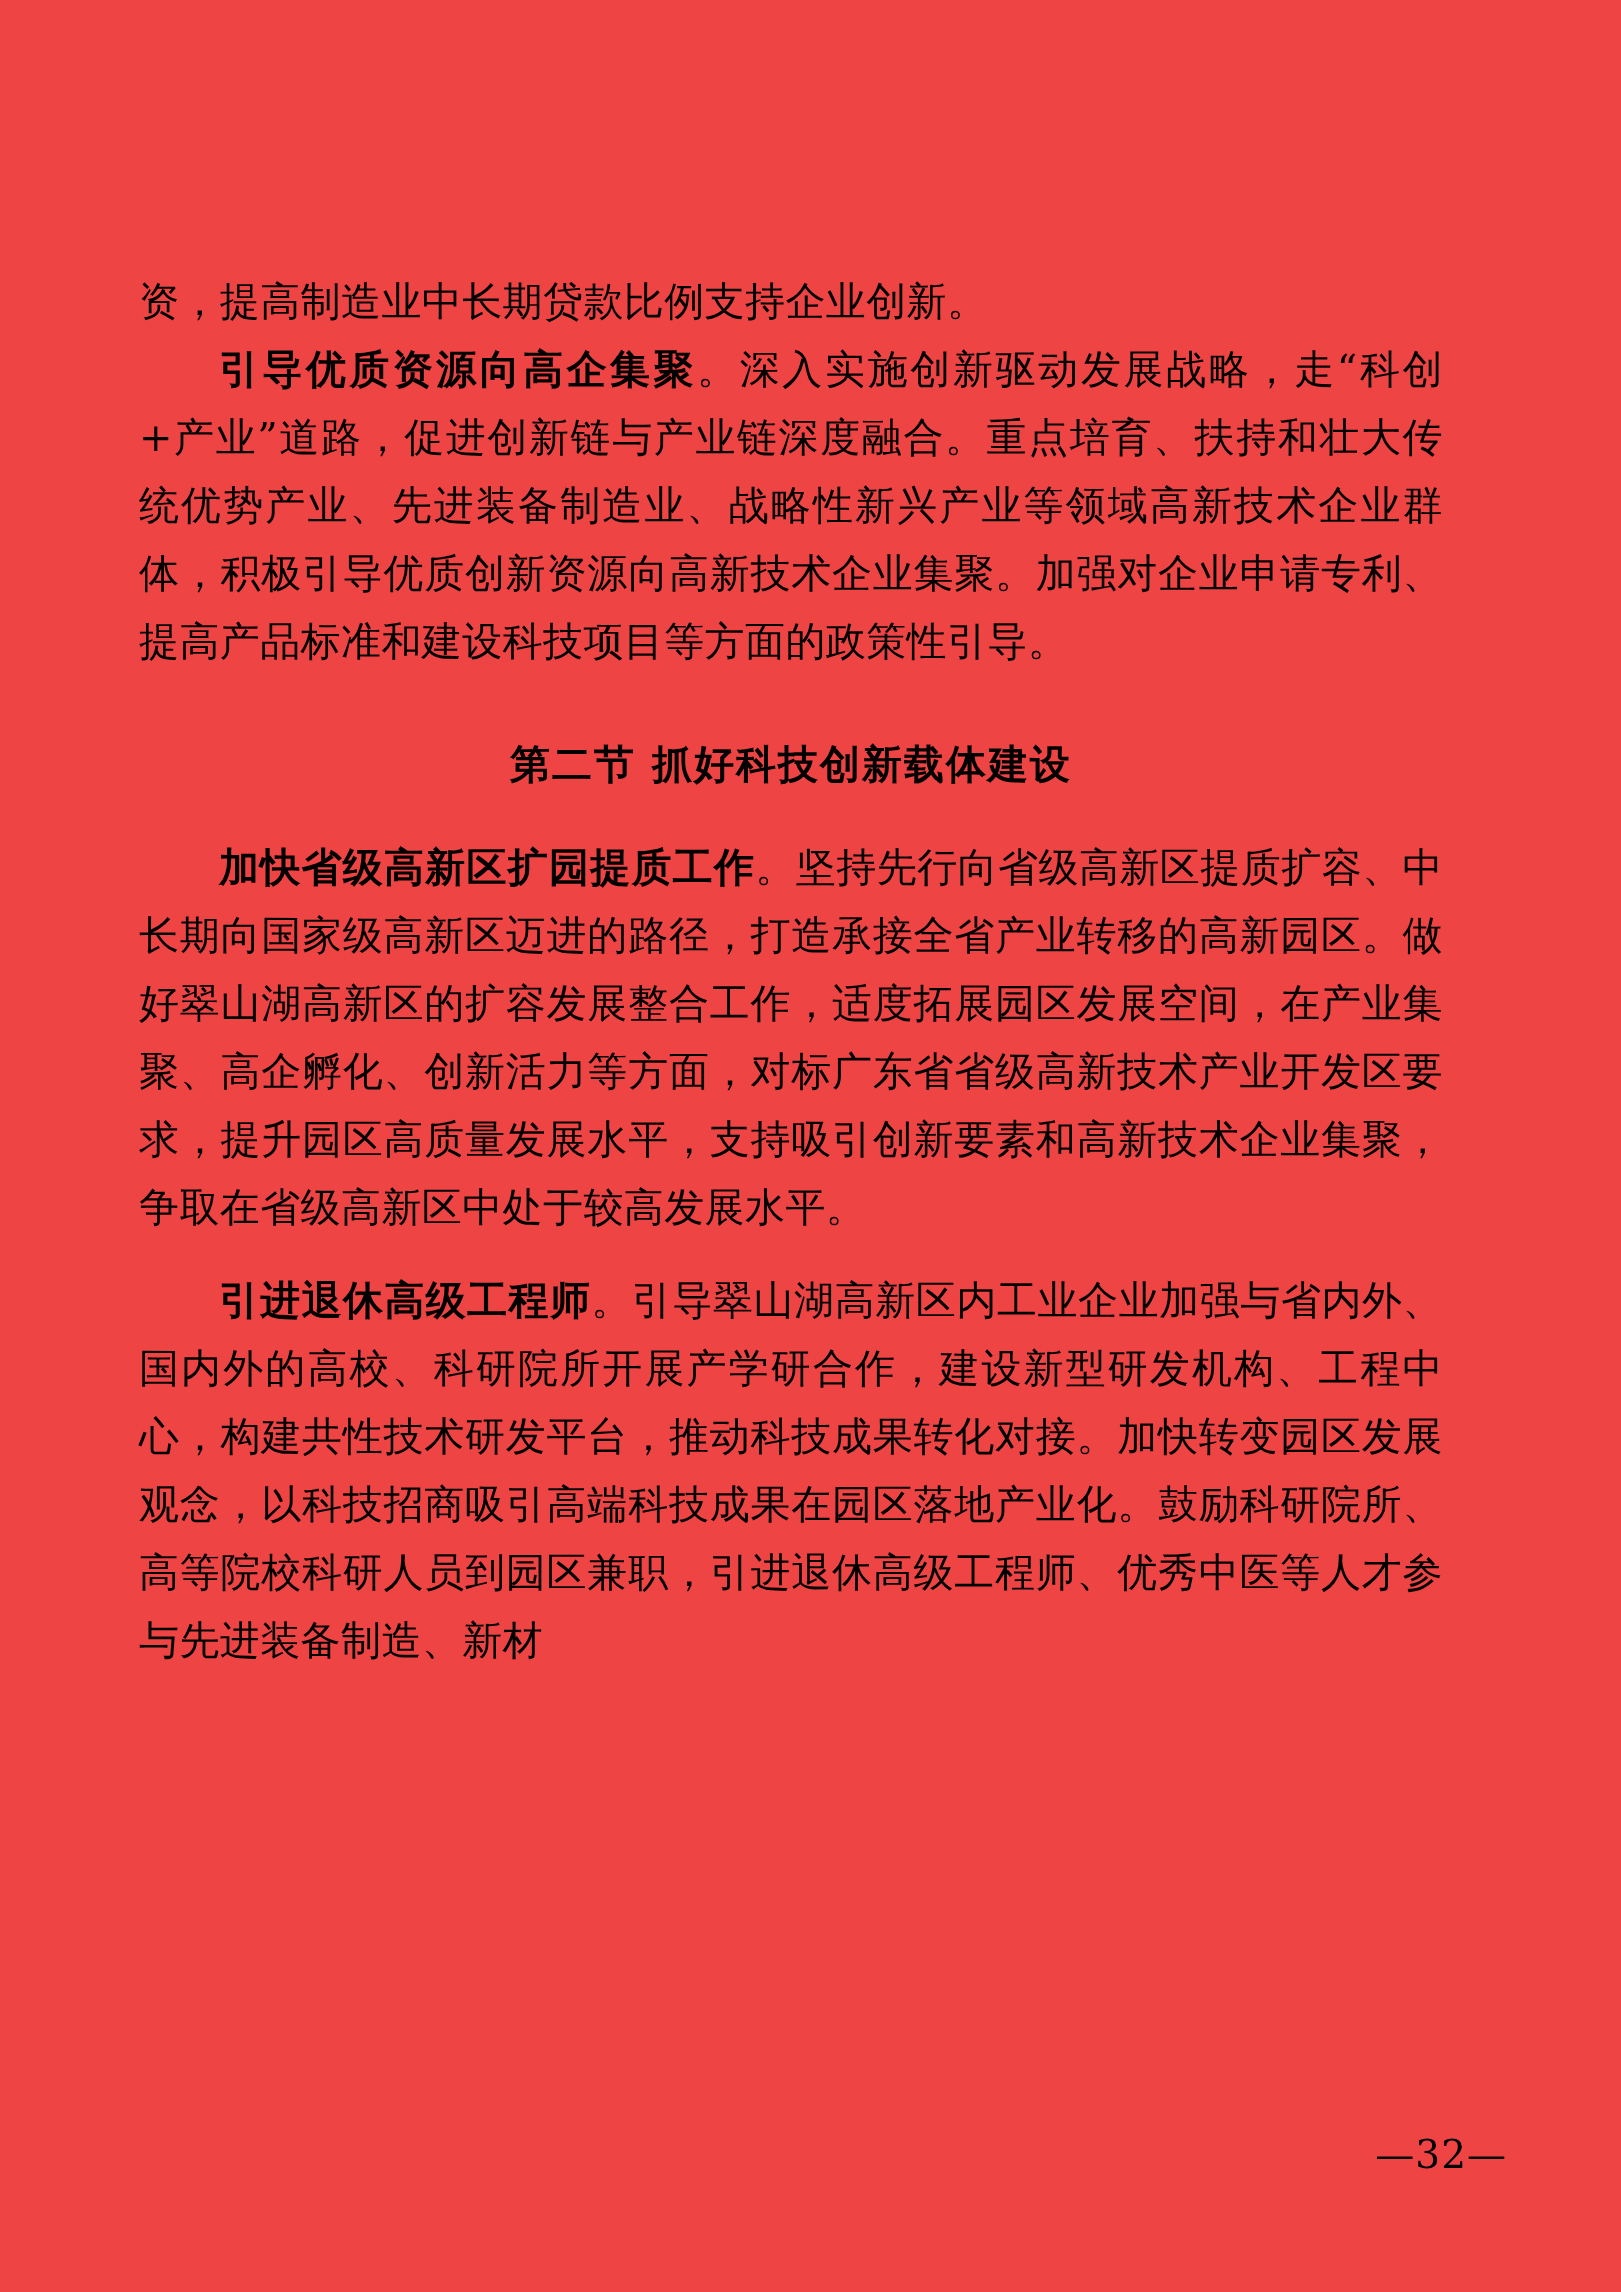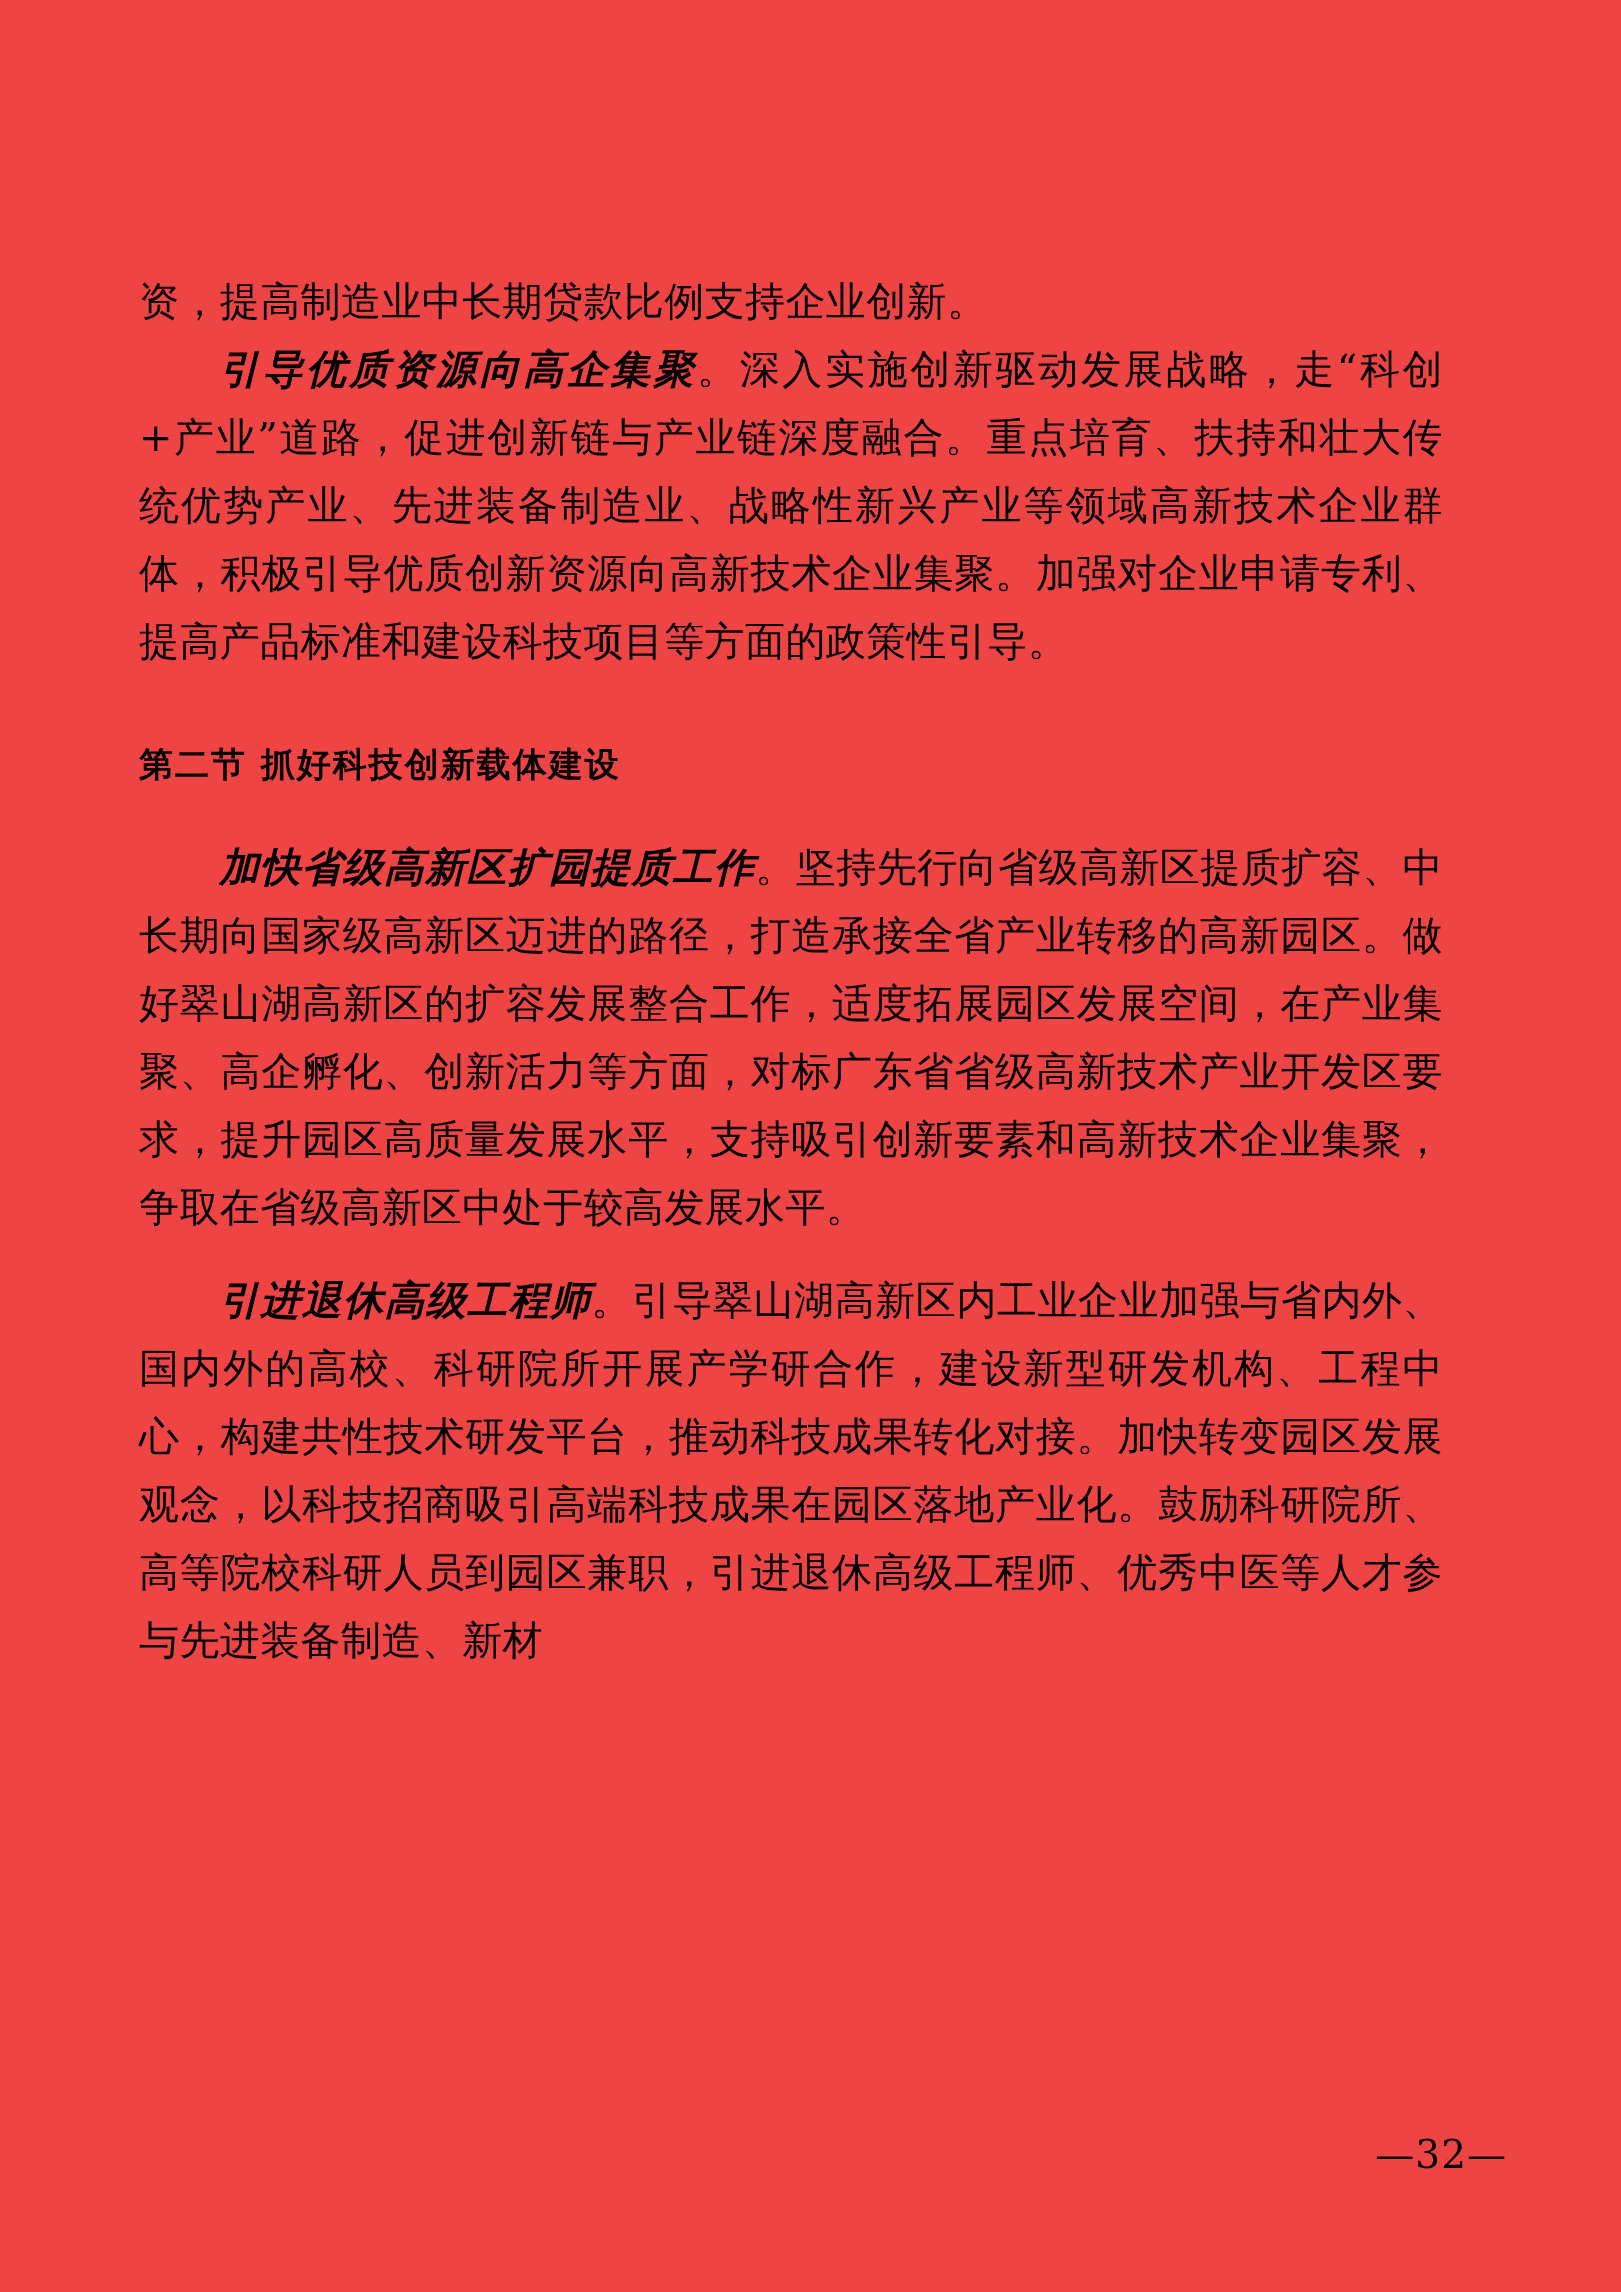--- a/index.html
+++ b/index.html
@@ -43,29 +43,29 @@
     text-indent: 80px;
   }
 
   .para + .para {
     margin-top: 0px;
   }
 
   .lead {
     font-weight: bold;
     letter-spacing: 1.2px;
-    font-style: italic;
   }
 
   .section-heading {
     font-family: "DejaVu Sans", "Liberation Sans", sans-serif;
-    font-size: 34px;
+    font-size: 40px;
     font-weight: bold;
     line-height: 68px;
     color: #000000;
+    text-align: center;
     letter-spacing: 2px;
     margin: 39px 0 35px 0;
   }
 
   .spacer-sm { height: 15.7px; }
   .spacer-md { height: 25.5px; }
 
   .page-number {
     position: absolute;
     right: 114px;

